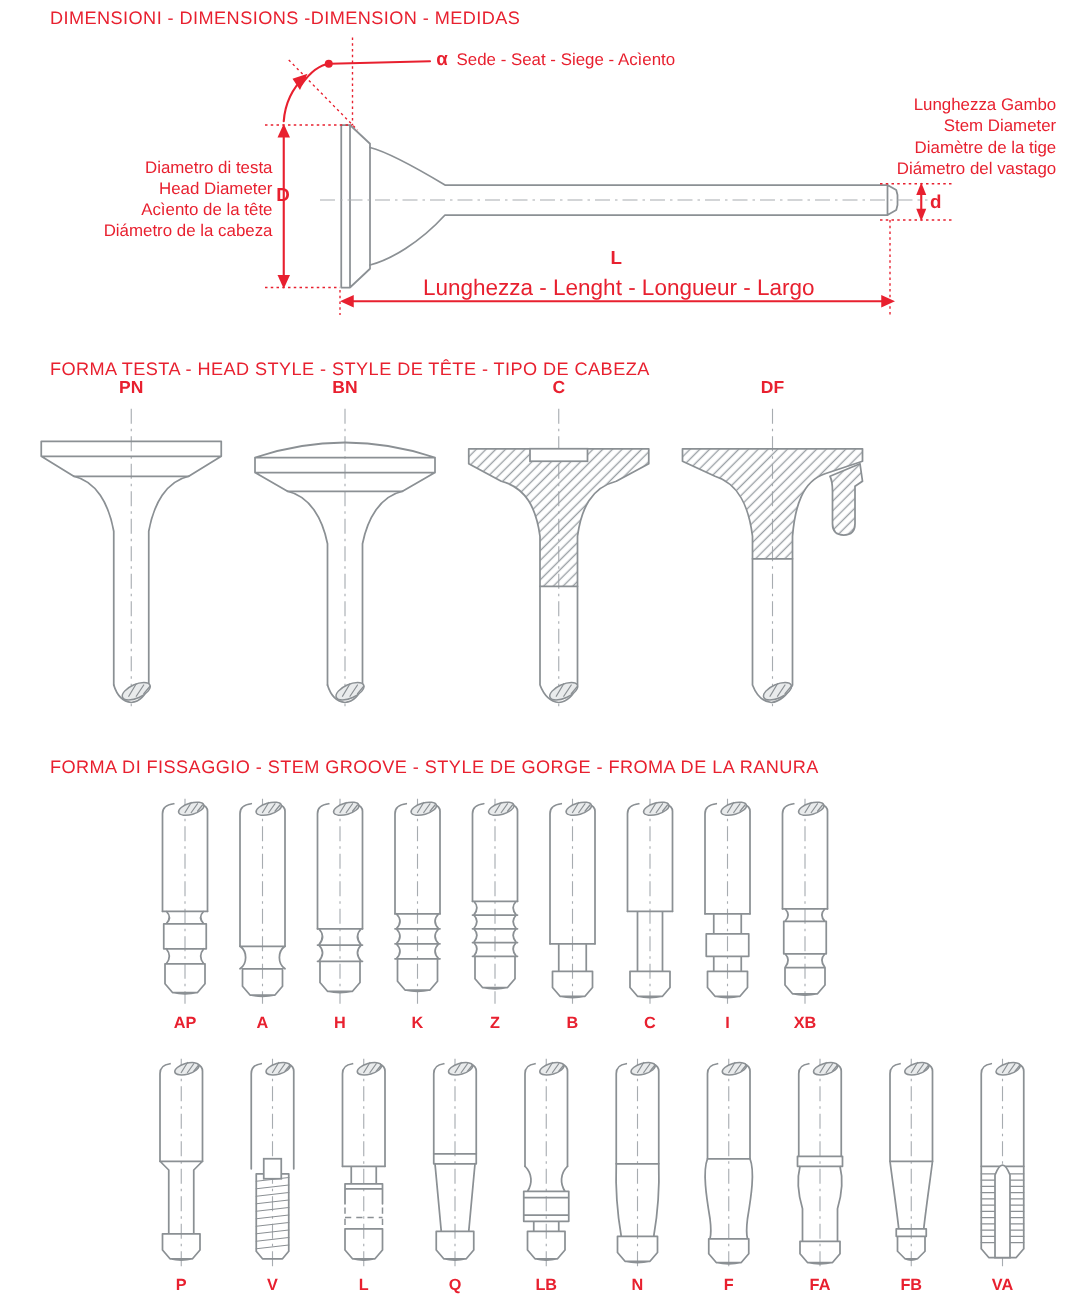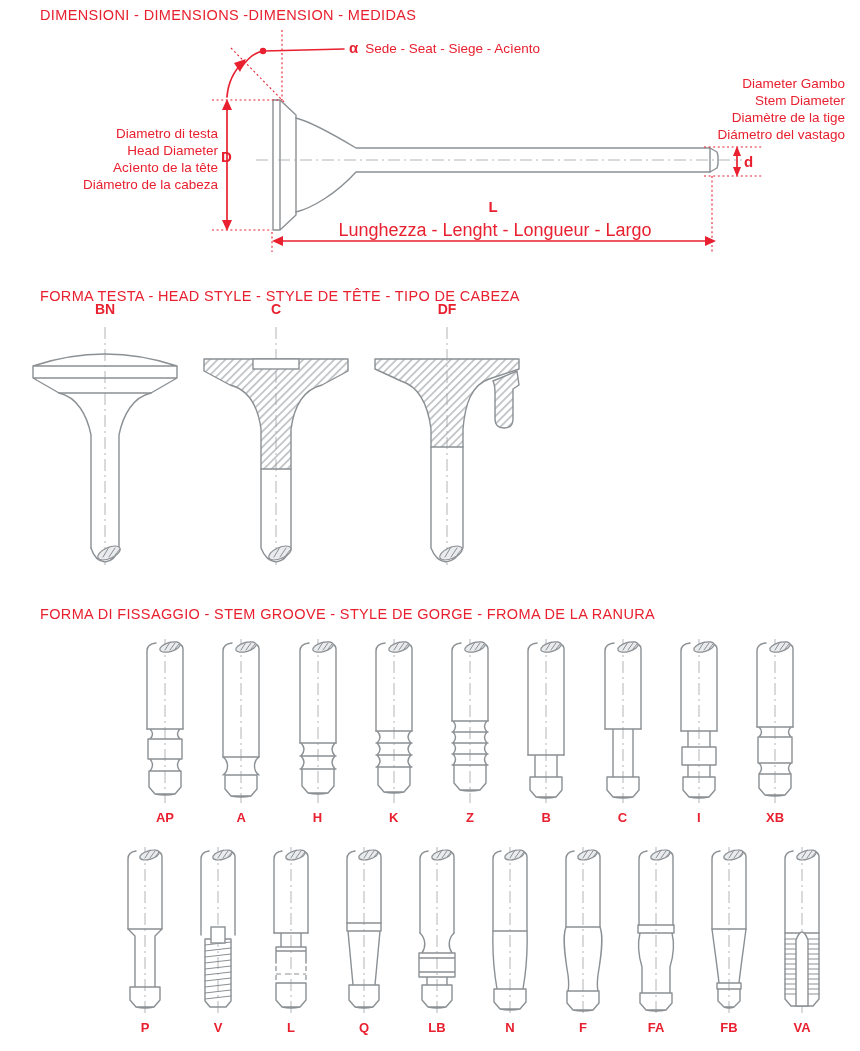--- a/index.html
+++ b/index.html
@@ -11,21 +11,21 @@
   .ra{text-align:right;}
   .dim-sym{position:absolute;color:#e8202f;font-weight:bold;font-size:15px;}
   .seat-row{position:absolute;display:flex;align-items:baseline;color:#e8202f;font-size:13.5px;white-space:nowrap;}
   .seat-row .a{font-weight:bold;font-size:15px;margin-right:7px;}
   .len-lab{position:absolute;color:#e8202f;font-size:18px;text-align:center;}
   
   .hs-row{position:absolute;left:25px;top:301px;display:flex;}
   .hs-item{width:160px;margin-right:11px;display:flex;flex-direction:column;align-items:center;}
   .hs-item:last-child{margin-right:0;}
   .hs-label{color:#e8202f;font-weight:bold;font-size:14px;height:22px;}
-  .sg-row1{position:absolute;left:134px;top:637px;width:672px;display:flex;justify-content:space-between;}
+  .sg-row1{position:absolute;left:117px;top:637px;width:672px;display:flex;justify-content:flex-start;}
   .sg-row2{position:absolute;left:116px;top:845px;width:715px;display:flex;justify-content:space-between;}
   .sg-item{display:flex;flex-direction:column;align-items:center;}
   .sg-label{color:#e8202f;font-weight:bold;font-size:13px;margin-top:5px;}
   
   .g{fill:none;stroke:#8b9094;stroke-width:1.4;stroke-linejoin:round;stroke-linecap:round;}
   .gt{fill:none;stroke:#8b9094;stroke-width:1;stroke-linecap:round;}
   .gd{fill:none;stroke:#8b9094;stroke-width:1.2;stroke-dasharray:5 4;}
   .cl{fill:none;stroke:#a7acb0;stroke-width:.9;stroke-dasharray:12 4 2 4;}
   .r{fill:none;stroke:#e8202f;stroke-width:1.7;stroke-linecap:round;}
   .rf{fill:#e8202f;stroke:none;}
@@ -79,34 +79,45 @@
 
 <div class="dim-lines ra" style="left:40px;top:125px;width:178px;">
   <div>Diametro di testa</div>
   <div>Head Diameter</div>
   <div>Acìento de la tête</div>
   <div>Diámetro de la cabeza</div>
 </div>
 <div class="dim-sym" style="left:221px;top:148px;">D</div>
 
 <div class="dim-lines ra" style="left:640px;top:75px;width:205px;">
-  <div>Diameter Gambo</div>
+  <div>Lunghezza Gambo</div>
   <div>Stem Diameter</div>
   <div>Diamètre de la tige</div>
   <div>Diámetro del vastago</div>
 </div>
 <div class="dim-sym" style="left:744px;top:153px;">d</div>
 
 <div class="dim-sym" style="left:478px;top:198px;width:30px;text-align:center;">L</div>
 <div class="len-lab" style="left:295px;top:220px;width:400px;">Lunghezza - Lenght - Longueur - Largo</div>
 
 <div class="sec-title" style="left:40px;top:288px;">FORMA TESTA - HEAD STYLE - STYLE DE TÊTE - TIPO DE CABEZA</div>
 
 <div class="hs-row">
 
+  <div class="hs-item">
+    <div class="hs-label">PN</div>
+    <svg width="160" height="250" viewBox="0 0 160 250">
+      <line class="cl" x1="80" y1="4" x2="80" y2="246"></line>
+      <path class="g" d="M8,30 H152 M8,30 V42 M152,30 V42 M8,42 H152 M8,42 L34,58 M152,42 L126,58 M34,58 H126"></path>
+      <path class="g" d="M34,58 C52,62 62,80 66,102 L66,225 M126,58 C108,62 98,80 94,102 L94,225"></path>
+      <path class="g" d="M66,225 Q70,238 80,239 Q90,238 94,225"></path>
+      <ellipse class="tip" cx="84" cy="230" rx="12" ry="5.5" transform="rotate(-24 84 230)"></ellipse>
+      <path class="gt" d="M78,234 L84,224 M84,234 L90,225 M90,232 L95,226"></path>
+    </svg>
+  </div>
 
   <div class="hs-item">
     <div class="hs-label">BN</div>
     <svg width="160" height="250" viewBox="0 0 160 250">
       <line class="cl" x1="80" y1="4" x2="80" y2="246"></line>
       <path class="g" d="M8,43 Q80,19 152,43 M8,43 H152 M8,43 V55 M152,43 V55 M8,55 H152 M8,55 L34,70 M152,55 L126,70 M34,70 H126"></path>
       <path class="g" d="M34,70 C52,74 62,92 66,112 L66,225 M126,70 C108,74 98,92 94,112 L94,225"></path>
       <path class="g" d="M66,225 Q70,238 80,239 Q90,238 94,225"></path>
       <ellipse class="tip" cx="84" cy="230" rx="12" ry="5.5" transform="rotate(-24 84 230)"></ellipse>
       <path class="gt" d="M78,234 L84,224 M84,234 L90,225 M90,232 L95,226"></path>

